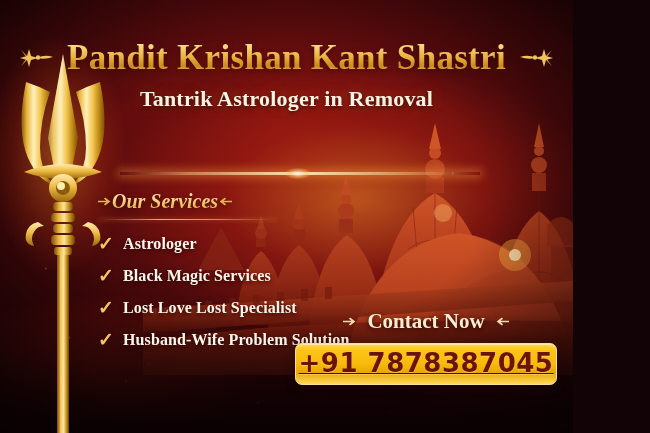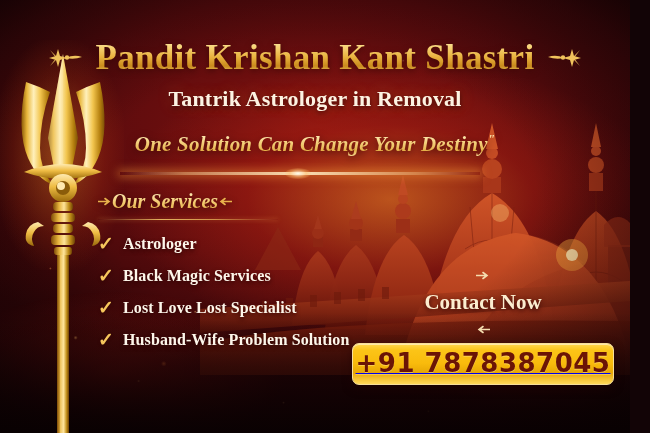--- a/index.html
+++ b/index.html
@@ -1,17 +1,17 @@
 <!DOCTYPE html>
 <html><head>
 <meta charset="utf-8">
 <style>
   html,body{margin:0;padding:0;background:#120406;}
   .banner{
-    position:relative;width:630px;height:433px;overflow:hidden;
+    position:relative;width:573px;height:433px;overflow:hidden;
     font-family:"Liberation Serif", serif;
     background:#a16207;
   }
   
   .bg-base{
     position:absolute;inset:0;
     background:
       radial-gradient(ellipse 60% 45% at 62% 46%, rgba(255,140,40,0.55) 0%, rgba(200,40,20,0.35) 38%, rgba(90,10,12,0) 72%),
       radial-gradient(ellipse 85% 70% at 50% 30%, #7e1210 0%, #5a0b0d 45%, #2d0507 80%),
       linear-gradient(180deg,#2b0508 0%, #5d0c0d 26%, #7a1410 52%, #3d0708 78%, #150305 100%);
@@ -113,21 +113,20 @@
     font-size:19px;line-height:1;color:#f6c65c;flex:0 0 auto;
     text-shadow:0 1px 3px rgba(50,5,4,.9);
   }
   
   .contact{position:absolute;right:16px;bottom:48px;width:262px;text-align:center;}
   .contact-head{
     display:flex;align-items:center;justify-content:center;gap:10px;
     font-size:21px;font-weight:bold;color:#fbedcf;
     text-shadow:0 2px 5px rgba(45,4,4,.95);
     margin-bottom:9px;
-    flex-direction:column;
   }
   .phone-box{
     position:relative;display:block;width:100%;box-sizing:border-box;
     padding:6px 0 7px;border-radius:7px;
     background:linear-gradient(180deg,#ffd851 0%,#fcc417 16%,#f9bb0c 48%,#e8a705 72%,#ffd95a 100%);
     border:1.5px solid #f7df9a;
     box-shadow:0 3px 10px rgba(30,2,2,.6), inset 0 1px 0 rgba(255,255,255,.5);
   }
   .phone-num{
     font-family:"DejaVu Sans", sans-serif;
@@ -320,23 +319,20 @@
         <path d="M10 12 L2 4 L8 12 L2 20 Z" opacity=".9"></path>
         <path d="M10 3 l2 7 7 2 -7 2 -2 7 -2 -7 -7 -2 7 -2 Z"></path>
         <path d="M18 12 q8 -4 16 -1 q-8 3 -16 1 Z"></path>
         <circle cx="19" cy="11.5" r="2.2"></circle>
       </g>
     </svg>
   </div>
 
   <div class="subtitle">Tantrik Astrologer in Removal</div>
 
-  <div class="tagline">
-    <span>One Solution Can Change Your Destiny</span><span class="q">"</span>
-  </div>
 
   <div class="services">
     <div class="svc-head">
       <svg class="dash" viewBox="0 0 14 9">
         <path d="M0 4.5 h9 M7 1.5 l4 3 -4 3" stroke="#e8b24c" stroke-width="1.6" fill="none" stroke-linecap="round"></path>
       </svg>
       <span>Our Services</span>
       <svg class="dash" viewBox="0 0 14 9">
         <path d="M14 4.5 h-9 M7 1.5 l-4 3 4 3" stroke="#e8b24c" stroke-width="1.6" fill="none" stroke-linecap="round"></path>
       </svg>

